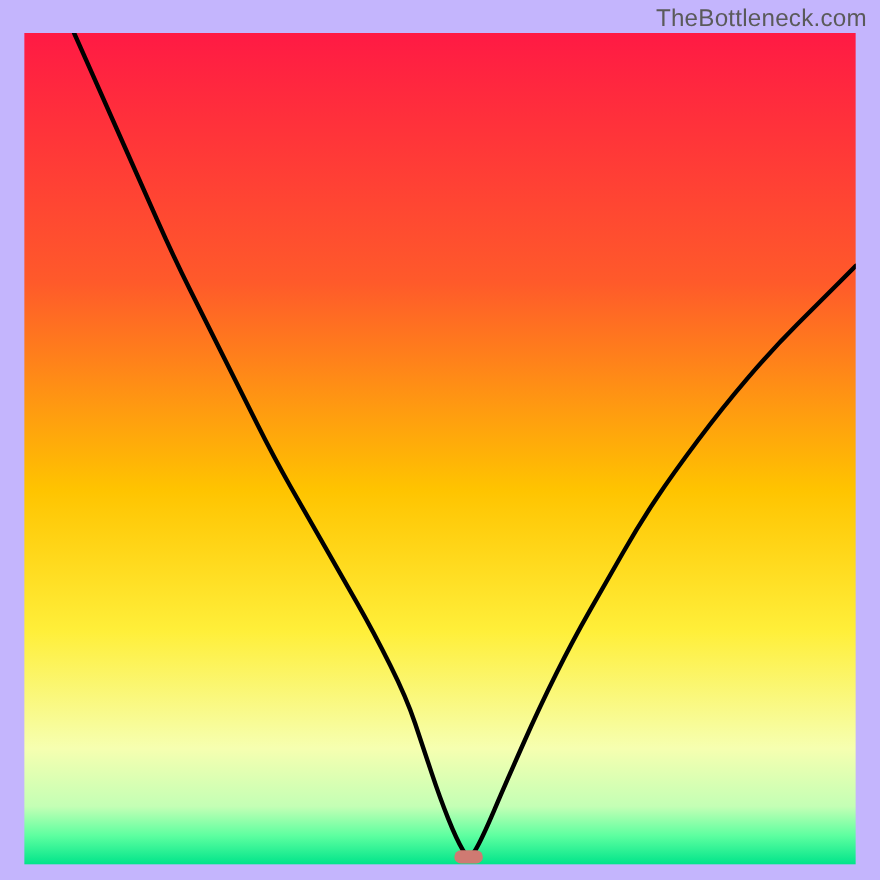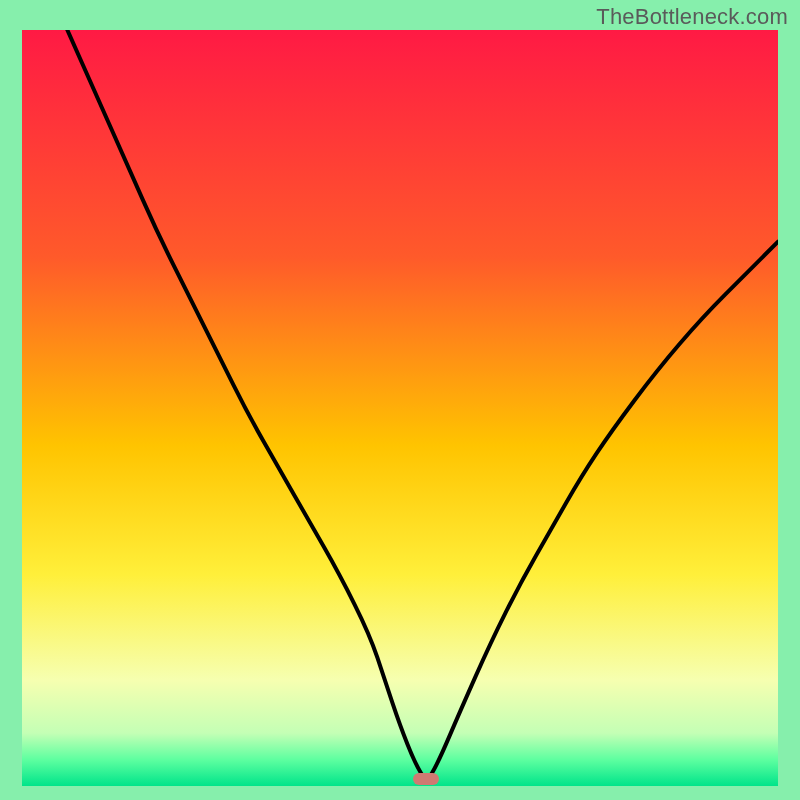--- a/index.html
+++ b/index.html
@@ -1,21 +1,21 @@
 <!DOCTYPE html>
 <html><head>
 <meta charset="utf-8">
 <style>
   * { margin: 0; padding: 0; box-sizing: border-box; }
   html, body { width: 800px; height: 800px; overflow: hidden; background: #000; }
   .frame {
     position: relative;
     width: 800px;
     height: 800px;
-    background: #86efac;
+    background: #c4b5fd;
   }
   .watermark {
     position: absolute;
     top: 4px;
     right: 12px;
     font-family: Arial, Helvetica, sans-serif;
     font-size: 22px;
     font-weight: 500;
     color: #5a5a5a;
     letter-spacing: 0.2px;

